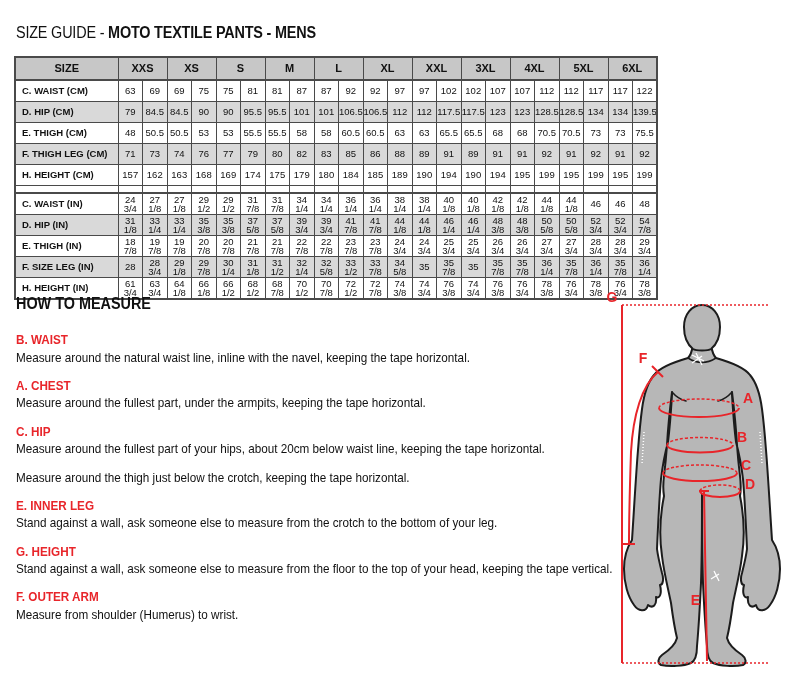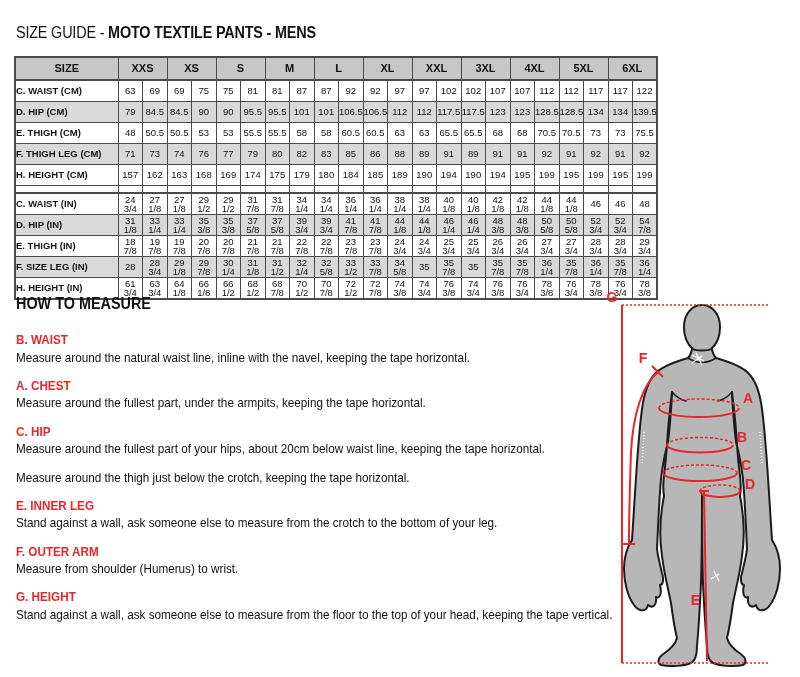--- a/index.html
+++ b/index.html
@@ -17,21 +17,21 @@
   
   table.size-table{
     position:absolute;left:14px;top:56px;width:644px;
     border-collapse:collapse;table-layout:fixed;border:2px solid var(--bdr);
   }
   .size-table th,.size-table td{
     border:1px solid var(--bdr);padding:0;height:20px;line-height:1;
     font-size:9.5px;text-align:center;vertical-align:middle;overflow:hidden;
   }
   .size-table thead th{background:var(--hdr);font-weight:bold;font-size:11px;height:21px;border-bottom-width:2px;}
-  .size-table td.row-label{text-align:left;font-weight:bold;}
+  .size-table td.row-label{text-align:left;padding-left:6px;font-weight:bold;}
   .size-table tr.alt td{background:var(--alt);}
   .size-table tr.sep td{height:6px;border-bottom-width:2px;background:#fff;}
   
   .howto{position:absolute;left:16px;top:295px;width:600px;}
   .howto h2{font-size:16px;font-weight:bold;margin:0 0 19px 0;}
   .measure-item{margin-bottom:12px;}
   .measure-item h3{color:var(--red);font-size:13px;font-weight:bold;margin:0 0 2px 0;line-height:1.2;}
   .measure-item p{font-size:13px;margin:0;line-height:1.25;}
   
   .figure-wrap{position:absolute;left:596px;top:287px;width:200px;height:390px;}
@@ -382,26 +382,26 @@
         <p><span class="condense">Measure around the fullest part of your hips, about 20cm below waist line, keeping the tape horizontal.</span></p>
       </div>
       <div class="measure-item">
         <p><span class="condense">Measure around the thigh just below the crotch, keeping the tape horizontal.</span></p>
       </div>
       <div class="measure-item">
         <h3><span class="condense">E. INNER LEG</span></h3>
         <p><span class="condense">Stand against a wall, ask someone else to measure from the crotch to the bottom of your leg.</span></p>
       </div>
       <div class="measure-item">
+        <h3><span class="condense">G. HEIGHT</span></h3>
+        <p><span class="condense">Stand against a wall, ask someone else to measure from the floor to the top of your head, keeping the tape vertical.</span></p>
+      </div>
+      <div class="measure-item">
         <h3><span class="condense">F. OUTER ARM</span></h3>
         <p><span class="condense">Measure from shoulder (Humerus) to wrist.</span></p>
-      </div>
-      <div class="measure-item">
-        <h3><span class="condense">G. HEIGHT</span></h3>
-        <p><span class="condense">Stand against a wall, ask someone else to measure from the floor to the top of your head, keeping the tape vertical.</span></p>
       </div>
     </div>
 </div>
 
 <div class="figure-wrap">
   <svg width="200" height="390" viewBox="0 0 200 390">
 
     <g stroke="#1c1c1c" stroke-width="2" stroke-linejoin="round" stroke-linecap="round">
       <path fill="var(--fig)" d="M97 58
         C96 64 95 68 92 71 C78 75 64 80 58 88 C52 95 48 107 46 122 C44 137 43 150 42 163

